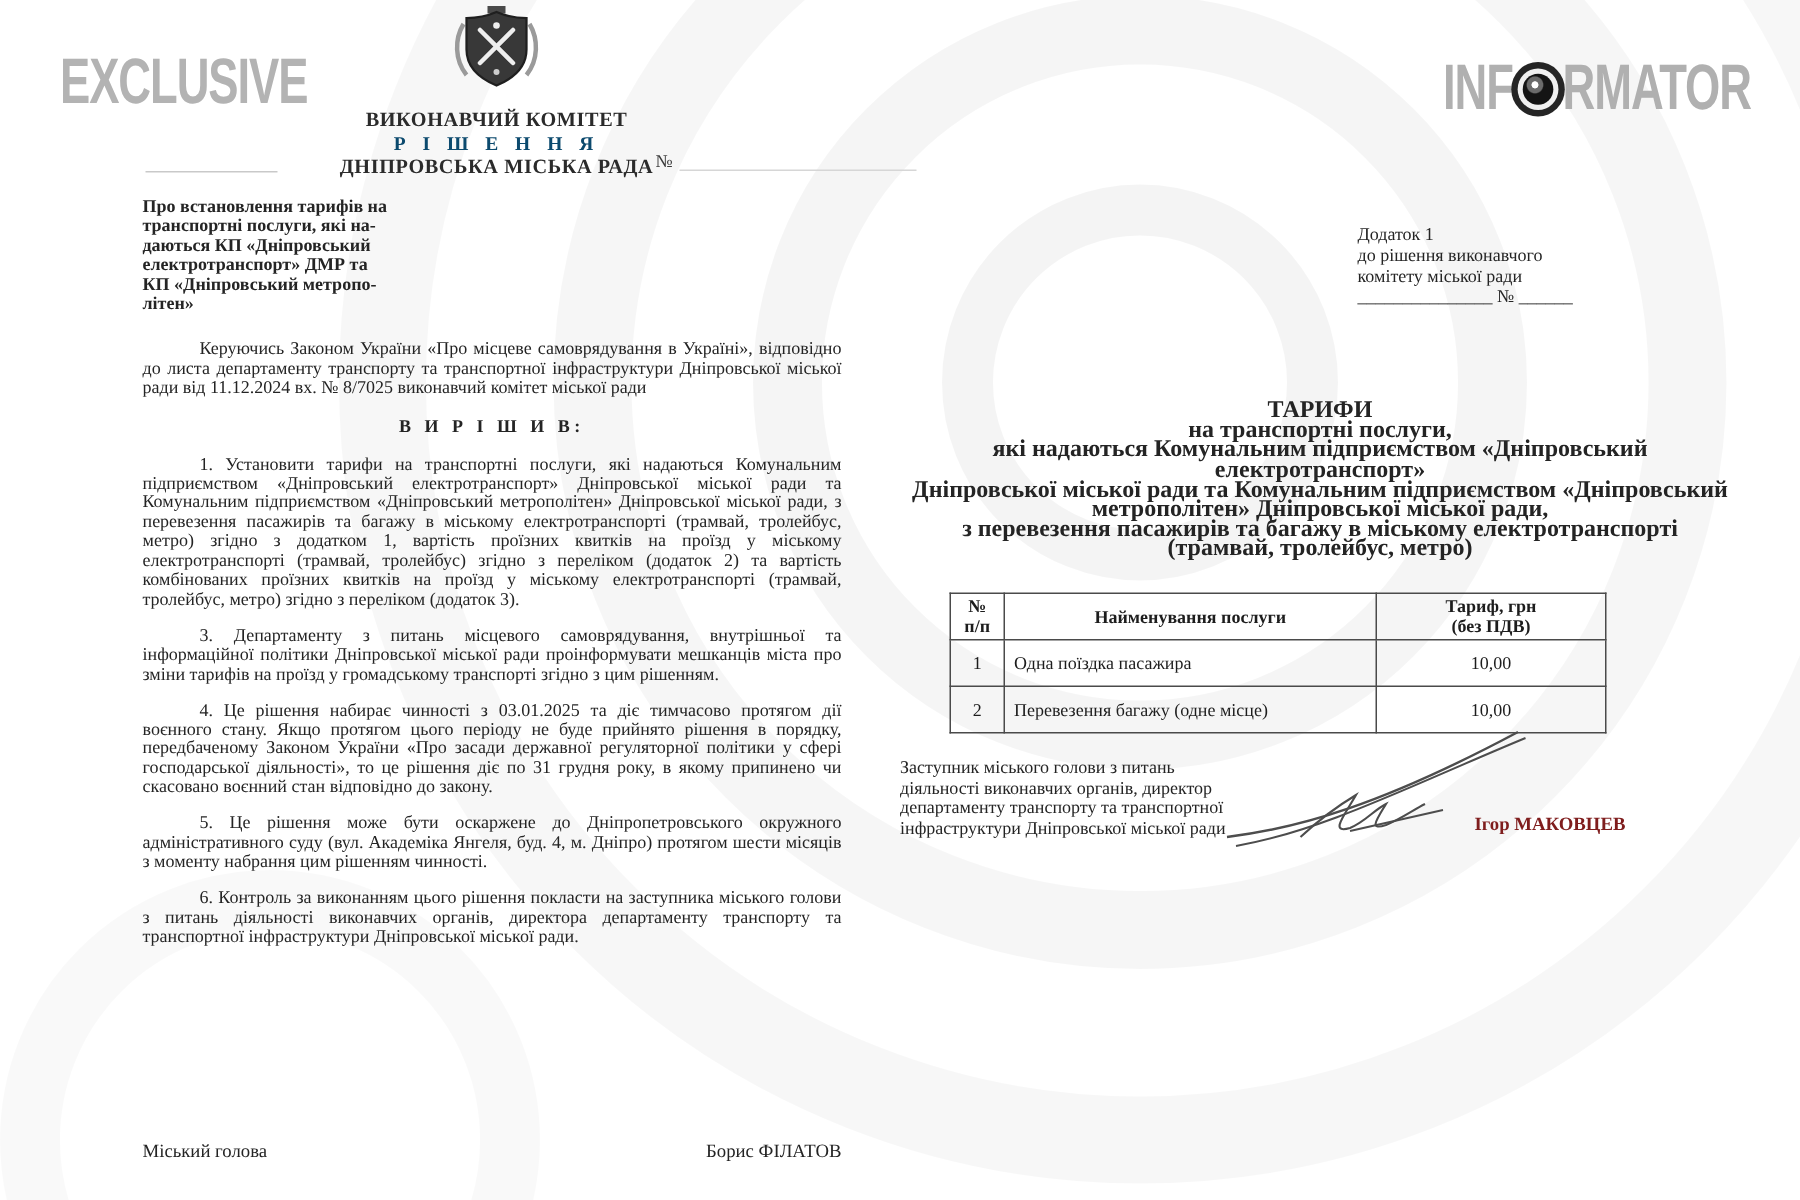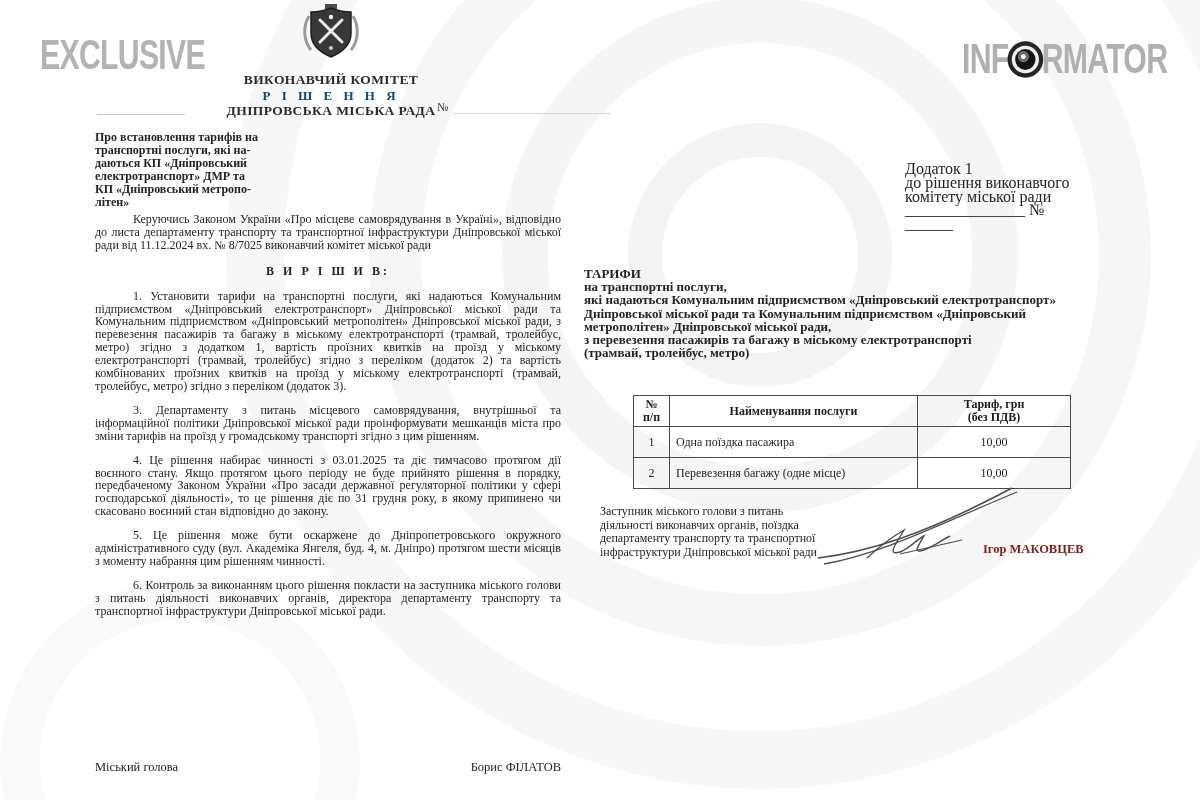--- a/index.html
+++ b/index.html
@@ -26,29 +26,29 @@
   
   .org{left:200px;top:56px;width:262px;text-align:center;font-size:13.5px;line-height:15.5px;
        letter-spacing:0.4px;color:#2b2b2b;font-weight:600;}
   .doctype{left:200px;top:88px;width:262px;text-align:center;font-size:13px;font-weight:700;
        letter-spacing:4px;color:#0c4a6e;}
   .dateline{left:97px;top:113px;width:88px;border-bottom:1px solid #c9c9c9;height:1px;}
   .numlabel{left:437px;top:100px;font-size:12px;color:#3a3a3a;}
   .numline{left:453px;top:112px;width:158px;border-bottom:1px solid #d6d6d6;height:1px;}
   
   .leftcol{left:95px;top:131px;width:466px;font-size:12px;line-height:12.9px;text-align:justify;}
-  .subject{font-weight:700;width:238px;margin-bottom:4px;line-height:13px;font-family:Liberation Serif, serif;}
+  .subject{font-weight:700;width:238px;margin-bottom:17px;line-height:13px;font-family:Liberation Serif, serif;}
   .para{text-indent:38px;margin-bottom:11px;}
   .resolved{text-align:center;font-weight:700;letter-spacing:3px;margin:13px 0 12px 0;text-indent:0;}
   .signoff{left:95px;top:760px;width:466px;display:flex;justify-content:space-between;
            font-size:12.5px;}
   
-  .annexref{left:905px;top:162px;width:185px;font-size:16px;line-height:13.8px;}
-  .tariffhead{left:584px;top:267px;width:566px;font-weight:700;
-              font-size:13px;line-height:13.2px;}
+  .annexref{left:905px;top:150px;width:185px;font-size:12px;line-height:13.8px;}
+  .tariffhead{left:597px;top:267px;width:566px;text-align:center;font-weight:700;
+              font-size:16px;line-height:13.2px;}
   table.tariff{left:633px;top:395px;width:437px;border-collapse:collapse;table-layout:fixed;
                font-size:12px;color:#1d1d1d;}
   table.tariff th,table.tariff td{border:1px solid #4a4a4a;padding:2px 6px;}
   table.tariff th{font-weight:600;text-align:center;line-height:13px;white-space:pre-line;}
   .col-num{width:36px;}
   .col-name{width:248px;}
   .col-tariff{width:153px;}
   td.c{text-align:center;}
   td.l{text-align:left;padding-left:10px;height:26px;}
   .sigblock{left:600px;top:505px;width:278px;font-size:12px;line-height:13.6px;}
@@ -152,21 +152,21 @@
     </tr>
     <tr>
       <td class="c">2</td>
       <td class="l">Перевезення багажу (одне місце)</td>
       <td class="c">10,00</td>
     </tr>
   </tbody>
 </table>
 
 <div class="abs layer sigblock pre">Заступник міського голови з питань
-діяльності виконавчих органів, поїздка
+діяльності виконавчих органів, директор
 департаменту транспорту та транспортної
 інфраструктури Дніпровської міської ради</div>
 
 <svg class="abs layer sigscrawl" width="215" height="95" viewBox="0 0 215 95">
   <path d="M6,80 C55,74 110,58 200,10" fill="none" stroke="#4d4d4d" stroke-width="1.6"></path>
   <path d="M12,86 C70,76 130,45 205,14" fill="none" stroke="#4d4d4d" stroke-width="1.3"></path>
   <path d="M55,80 C70,66 82,58 92,52 C84,66 74,78 88,74 C98,70 104,62 112,58 C106,68 100,76 112,72 C122,68 130,62 138,58" fill="none" stroke="#4d4d4d" stroke-width="1.4"></path>
   <path d="M88,76 L150,62" fill="none" stroke="#4d4d4d" stroke-width="1.2"></path>
 </svg>
 

